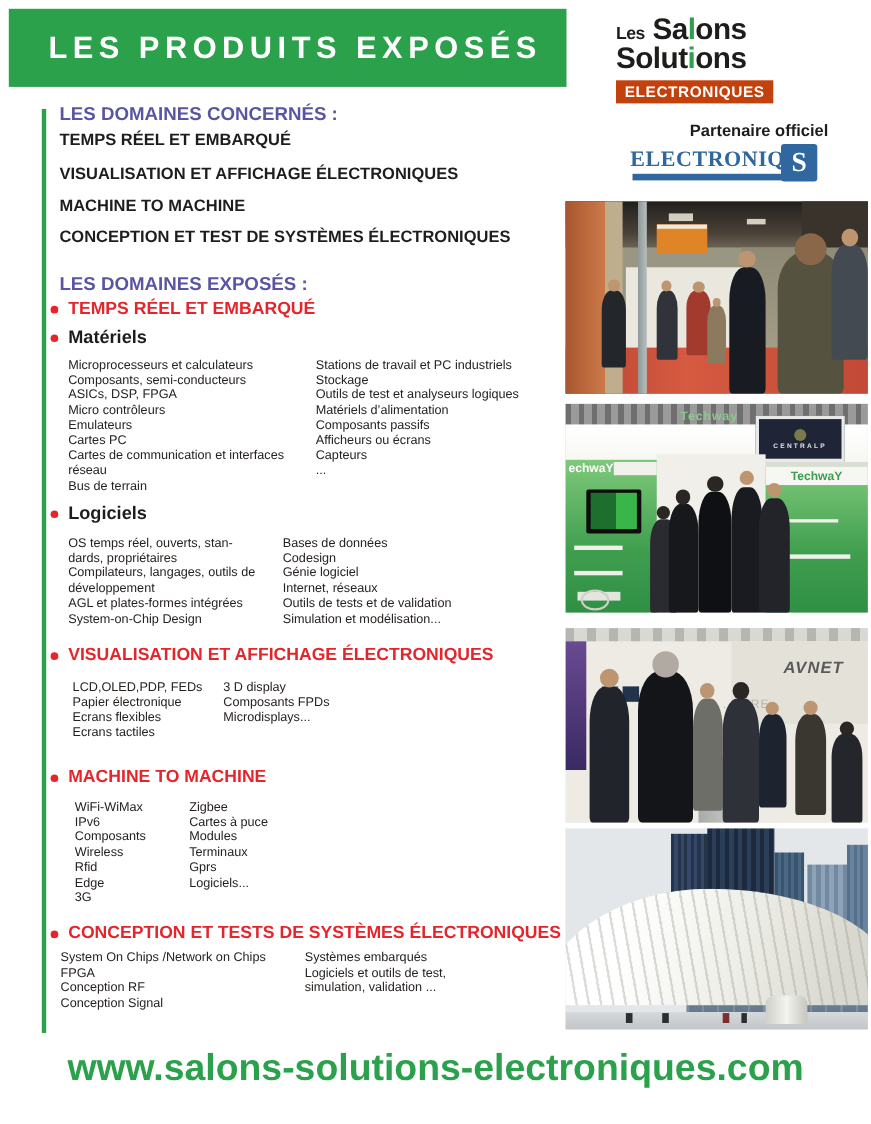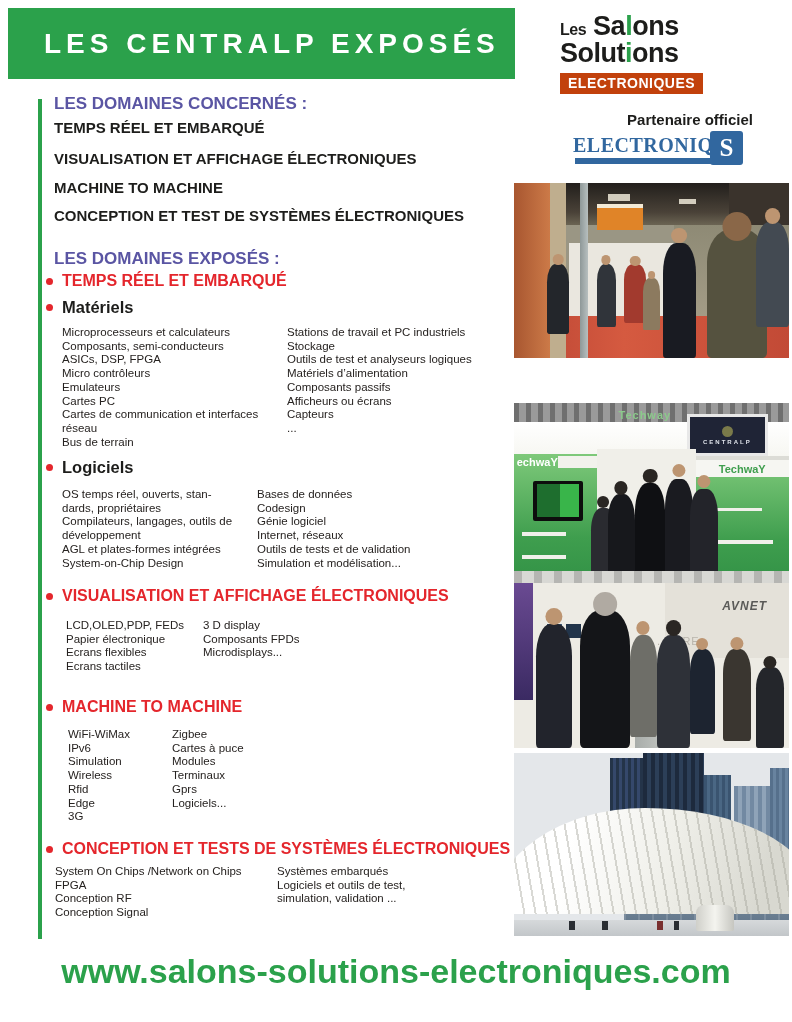--- a/index.html
+++ b/index.html
@@ -41,21 +41,21 @@
   .col{position:absolute;font-size:11.5px;line-height:13.7px;color:#262220;white-space:nowrap;}
 
   
   .url{position:absolute;left:0;top:952px;width:792px;text-align:center;color:#2ba14b;
        font-weight:bold;font-size:34px;letter-spacing:0px;}
 
   
   .photo{position:absolute;left:514px;width:275px;overflow:hidden;background:#9a9684;}
   .photo *{position:absolute;}
   #p1{top:183px;height:175px;}
-  #p2{top:367px;height:190px;background:#dcdcd6;margin-top:36px;}
+  #p2{top:367px;height:190px;background:#dcdcd6;}
   #p3{top:571px;height:177px;background:#edebe4;}
   #p4{top:753px;height:183px;background:#e4e7ea;}
 
   
   .p1-ceil{top:0;left:0;right:0;height:24%;background:linear-gradient(180deg,#221f1c,#4a4238 70%,#6b6453);}
   .p1-dark{left:78%;top:0;width:22%;height:26%;background:#3a332c;}
   .p1-light{background:#efe9d8;opacity:.85;}
   .p1-wallR{left:58%;top:24%;width:42%;height:58%;background:linear-gradient(180deg,#8e8a75,#a59e88);}
   .p1-booth{left:20%;top:34%;width:40%;height:44%;background:#eae7df;}
   .p1-carpet{left:0;bottom:0;width:100%;height:24%;background:linear-gradient(90deg,#b94433,#d55a40 40%,#c24a36);}
@@ -90,21 +90,21 @@
   .p2-sign .txt{position:static;color:#dfe3ea;font-size:6px;letter-spacing:2px;font-weight:bold;}
   .p2-toptext{left:38%;top:3%;color:#8bc98b;font-size:11px;font-weight:bold;letter-spacing:1px;}
   .p2-table{background:#e5e5e0;}
   .p2-stool{left:5%;bottom:1%;width:8%;height:8%;border:2px solid #cfcfc8;border-radius:50%;}
 
   
   .p3-ceil{top:0;left:0;width:100%;height:7%;background:repeating-linear-gradient(90deg,#b5b5b2 0 8px,#d8d8d4 8px 20px);}
   .p3-wallshade{left:55%;top:7%;width:45%;height:42%;background:#e4e1d9;}
   .p3-banner{left:0;top:7%;width:7%;height:66%;background:linear-gradient(180deg,#6a4a92,#3a2a62);}
   .p3-pic{top:30%;width:5.5%;height:8%;background:#3d5a7a;}
-  .p3-avnet{right:8%;top:16%;font-size:12px;font-weight:bold;font-style:italic;color:#5a5a58;letter-spacing:1px;margin-left:32px;}
+  .p3-avnet{right:8%;top:16%;font-size:15px;font-weight:bold;font-style:italic;color:#5a5a58;letter-spacing:1px;margin-left:32px;}
   .p3-here{left:52%;top:36%;font-size:11px;color:#b9b5ac;letter-spacing:1px;}
   .p3-kiosk{left:44%;bottom:0;width:13%;height:34%;background:linear-gradient(90deg,#a8aca9,#c9ccc8);}
 
   
   .p4-t{background:repeating-linear-gradient(90deg,#243449 0 3px,#35486b 3px 6px);}
   .p4-t2{background:repeating-linear-gradient(90deg,#1d2a3d 0 4px,#2c3f58 4px 8px);}
   .p4-t3{background:repeating-linear-gradient(90deg,#3a5470 0 3px,#4a6784 3px 6px);}
   .p4-t4{background:repeating-linear-gradient(90deg,#7289a2 0 4px,#8fa3b8 4px 8px);}
   .p4-t5{background:repeating-linear-gradient(90deg,#56708c 0 3px,#68839f 3px 6px);}
   .p4-glass{left:40%;top:53%;width:60%;height:38%;
@@ -119,21 +119,21 @@
   .p4-cyl{left:66%;bottom:3%;width:14%;height:14%;border-radius:8px 8px 2px 2px;
           background:linear-gradient(90deg,#cfcfc9,#f4f4ef 50%,#c6c6c0);}
   .p4-fig{background:#2a2e33;width:2%;height:4.5%;bottom:3.5%;}
 </style>
 </head>
 <body>
 
 <div id="page">
 
   <div class="banner">
-    <span>LES CENTRALP EXPOSÉS</span>
+    <span>LES PRODUITS EXPOSÉS</span>
   </div>
 
   <div class="brand">
     <div class="l1"><span class="les">Les</span> <span>Sa</span><span class="gl">l</span><span>ons</span></div>
     <div class="l2"><span>Solut</span><span class="gl">i</span><span>ons</span></div>
     <div class="badge">ELECTRONIQUES</div>
   </div>
 
   <div class="partner-label">Partenaire officiel</div>
   <div class="elec-logo">
@@ -220,21 +220,21 @@
       <div class="ln">Microdisplays...</div>
     </div>
 
   <div class="h-sec h-red" style="top:698px">
     <span class="dot"></span>
     <span>MACHINE TO MACHINE</span>
   </div>
   <div class="col" style="left:68px;top:728px;width:100px">
       <div class="ln">WiFi-WiMax</div>
       <div class="ln">IPv6</div>
-      <div class="ln">Simulation</div>
+      <div class="ln">Composants</div>
       <div class="ln">Wireless</div>
       <div class="ln">Rfid</div>
       <div class="ln">Edge</div>
       <div class="ln">3G</div>
     </div>
   <div class="col" style="left:172px;top:728px;width:120px">
       <div class="ln">Zigbee</div>
       <div class="ln">Cartes à puce</div>
       <div class="ln">Modules</div>
       <div class="ln">Terminaux</div>

